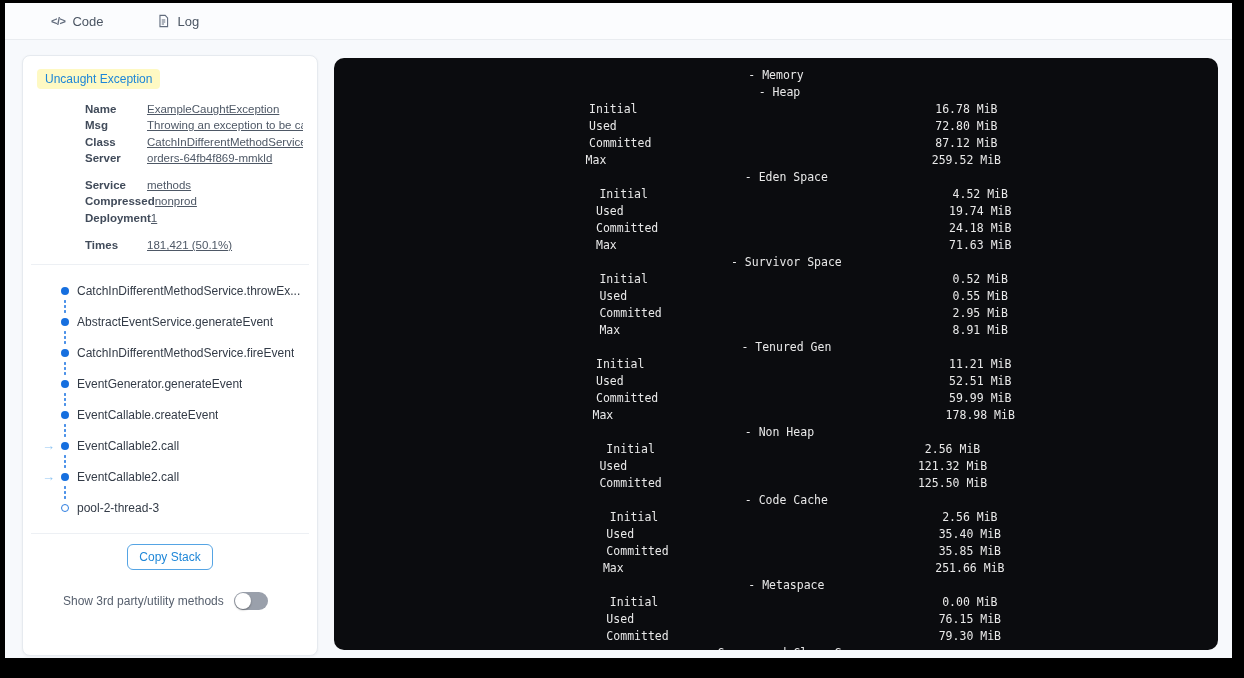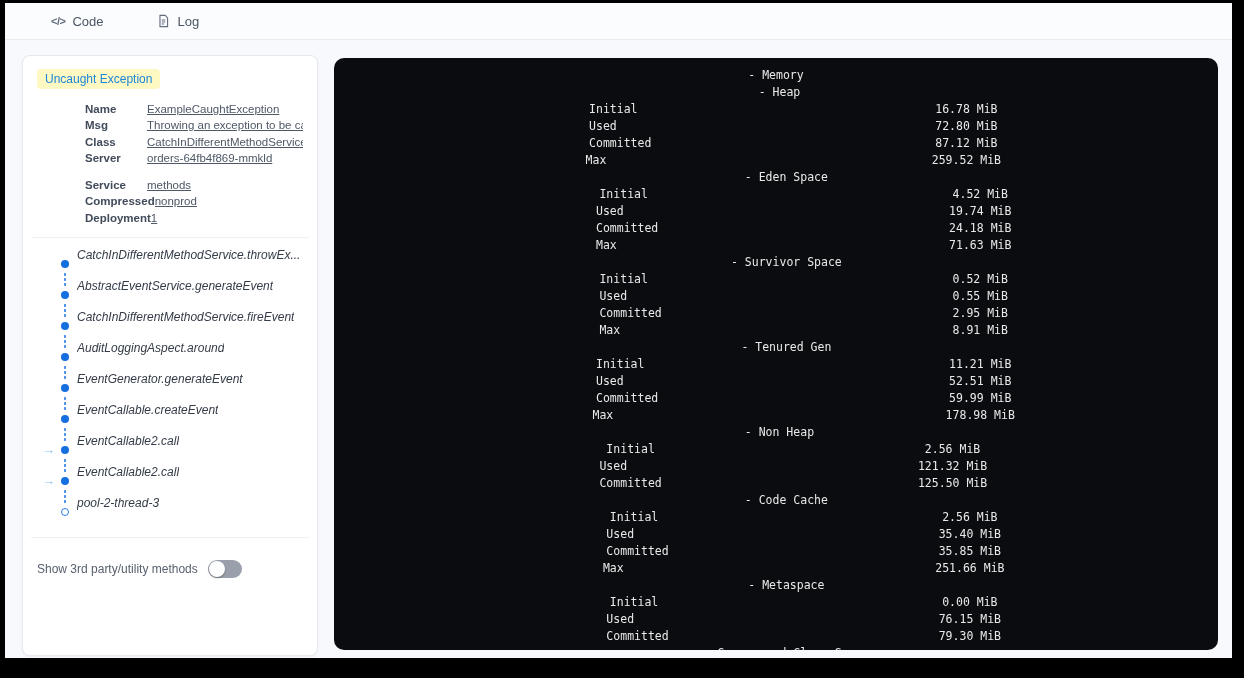--- a/index.html
+++ b/index.html
@@ -39,42 +39,42 @@
     display:inline-block;background:#fef9c3;color:#1d86d8;font-size:12px;
     padding:3px 8px;border-radius:4px;margin-bottom:12px;
   }
   .fgroup{margin-bottom:11px;margin-left:48px;}
   .frow{display:flex;font-size:11.5px;line-height:16.3px;}
   .flabel{flex:0 0 62px;font-weight:700;color:#414b5a;white-space:nowrap;}
   .fvalue{flex:1;color:#4e5866;white-space:nowrap;overflow:hidden;text-decoration:underline;}
   .divider{border-top:1px solid #edf0f4;margin:10px -6px;}
   
   .stack{margin-top:4px;}
-  .sitem{position:relative;height:31px;display:flex;align-items:flex-start;padding-left:40px;cursor:pointer;font-style:italic;}
+  .sitem{position:relative;height:31px;display:flex;align-items:center;padding-left:40px;cursor:pointer;}
   .slabel{font-size:12px;color:#333b47;white-space:nowrap;overflow:hidden;text-overflow:ellipsis;}
   .dot{
     position:absolute;left:24px;top:50%;margin-top:-4px;width:8px;height:8px;
     border-radius:50%;background:#166fdf;
   }
   .dot.hollow{background:#fff;border:1.6px solid #2d7de0;box-sizing:border-box;}
   .arrow{
     position:absolute;left:5px;top:50%;margin-top:-9px;color:#90c5f2;font-size:13px;line-height:18px;
   }
   .conn{
     position:absolute;left:27px;top:24px;width:2px;height:16px;
     background-image:radial-gradient(circle,#4a90e8 1.1px,transparent 1.3px);
     background-size:2px 5px;background-repeat:repeat-y;
   }
   
   .btnrow{text-align:center;margin-top:8px;}
   .copy-btn{
     font-family:inherit;font-size:12px;color:#1f87d8;background:#fff;
     border:1px solid #55a4e4;border-radius:6px;padding:5px 11px;cursor:pointer;
   }
-  .toggle-row{display:flex;align-items:center;margin-top:22px;font-size:12px;color:#565f6d;}
+  .toggle-row{display:flex;align-items:center;margin-top:22px;font-size:12px;color:#565f6d;margin-left:26px;}
   .toggle{
     position:relative;width:34px;height:18px;border-radius:9px;background:#9aa0ab;
     margin-left:10px;cursor:pointer;flex:0 0 auto;display:inline-block;
   }
   .toggle .knob{
     position:absolute;left:1px;top:1px;width:16px;height:16px;border-radius:50%;
     background:#fff;box-shadow:0 1px 2px rgba(0,0,0,.35);transition:left .1s;
   }
   
   .terminal{
@@ -139,43 +139,42 @@
           <div class="frow">
             <span class="flabel">Compressed</span>
             <span class="fvalue">nonprod</span>
           </div>
           <div class="frow">
             <span class="flabel">Deployment</span>
             <span class="fvalue">1</span>
           </div>
         </div>
       <div class="fgroup">
+          <div class="frow">
+            <span class="flabel">Times</span>
+            <span class="fvalue">181,421 (50.1%)</span>
+          </div>
         </div>
 
       <div class="divider"></div>
 
       <div class="stack">
           <div class="sitem">
             <span class="dot"></span>
             <span class="slabel">CatchInDifferentMethodService.throwEx...</span>
             <span class="conn"></span>
           </div>
           <div class="sitem">
             <span class="dot"></span>
             <span class="slabel">AbstractEventService.generateEvent</span>
             <span class="conn"></span>
           </div>
           <div class="sitem">
             <span class="dot"></span>
             <span class="slabel">CatchInDifferentMethodService.fireEvent</span>
-            <span class="conn"></span>
-          </div>
-          <div class="sitem">
-            <span class="dot"></span>
-            <span class="slabel">AuditLoggingAspect.around</span>
             <span class="conn"></span>
           </div>
           <div class="sitem">
             <span class="dot"></span>
             <span class="slabel">EventGenerator.generateEvent</span>
             <span class="conn"></span>
           </div>
           <div class="sitem">
             <span class="dot"></span>
             <span class="slabel">EventCallable.createEvent</span>
@@ -194,20 +193,23 @@
             <span class="conn"></span>
           </div>
           <div class="sitem">
             <span class="dot hollow"></span>
             <span class="slabel">pool-2-thread-3</span>
           </div>
         </div>
 
       <div class="divider"></div>
 
+      <div class="btnrow">
+        <button class="copy-btn">Copy Stack</button>
+      </div>
 
       <div class="toggle-row">
         <span>Show 3rd party/utility methods</span>
         <span class="toggle">
             <span class="knob"></span>
           </span>
       </div>
     </section>
 
     <section class="terminal">

